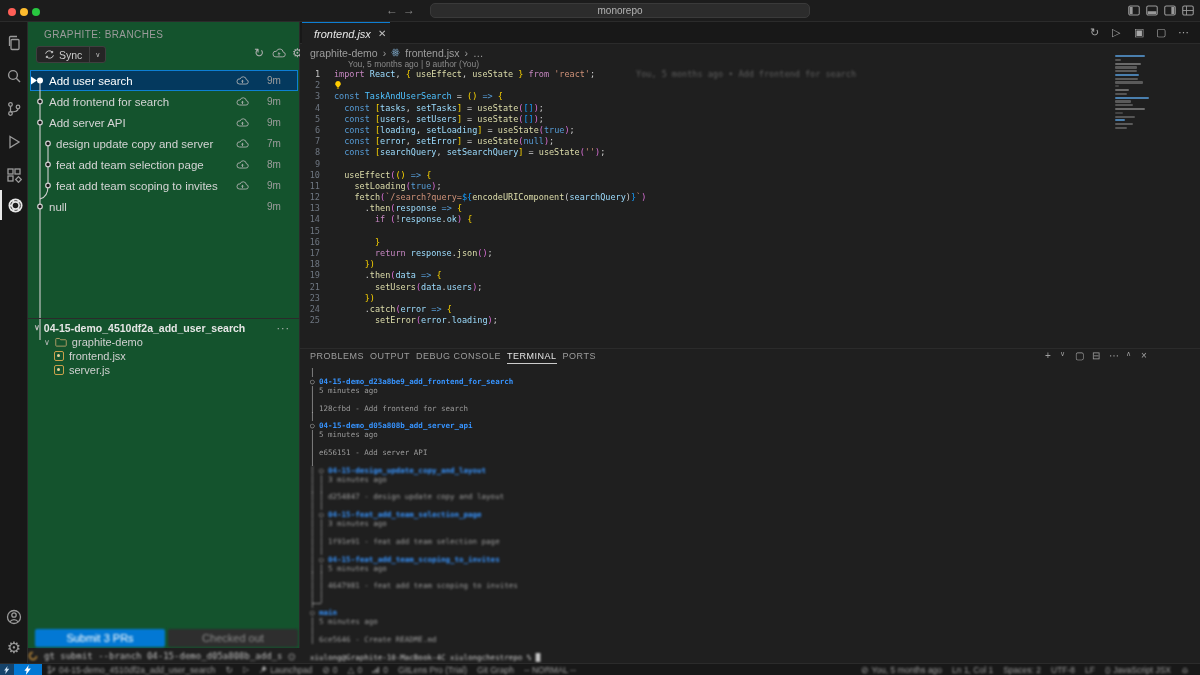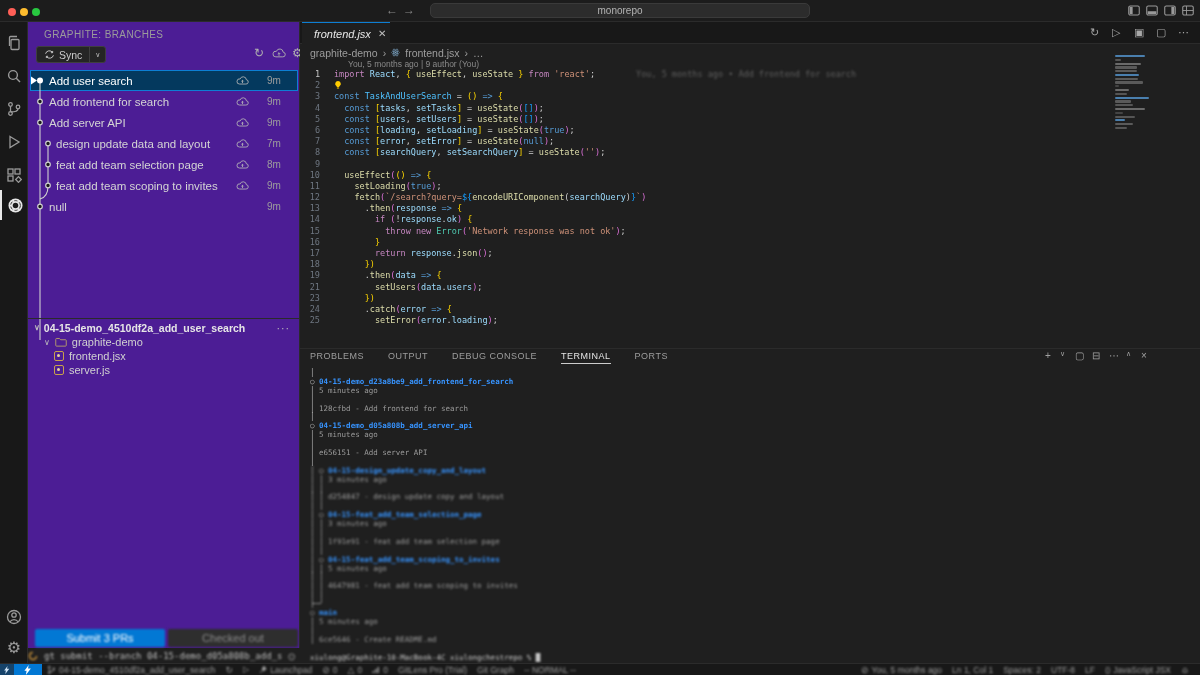--- a/index.html
+++ b/index.html
@@ -15,21 +15,21 @@
   #cmd-center { position:absolute; left:430px; top:3px; width:380px; height:15px; background:#2c2c2c;
     border:1px solid #3a3a3a; border-radius:5px; color:#b4b4b4; font-size:10px; text-align:center; line-height:13px; }
   .layout-ico { position:absolute; top:5px; }
 
   
   #activitybar { left:0; top:22px; width:28px; height:641px; background:#181818; border-right:1px solid #2b2b2b; }
   .ab-item { position:absolute; left:0; width:28px; height:30px; display:flex; align-items:center; justify-content:center; color:#9a9a9a; }
   .ab-item.active { color:#e8e8e8; border-left:2px solid #e8e8e8; }
 
   
-  #sidebar { left:28px; top:22px; width:272px; height:626px; background:#4c1d95; border-right:1px solid #2b2b2b;text-decoration:underline; }
+  #sidebar { left:28px; top:22px; width:272px; height:626px; background:#14532d; border-right:1px solid #2b2b2b;text-decoration:underline; }
   #sb-title { position:absolute; left:16px; top:7px; font-size:10px; color:#9b9b9b; letter-spacing:.4px; }
   #sync-btn { position:absolute; left:8px; top:24px; height:17px; display:flex; align-items:center;
     background:#252525; border:1px solid #3f3f3f; border-radius:3px; color:#cccccc; font-size:10.5px; }
   #sync-btn .seg { padding:0 7px; display:flex; align-items:center; gap:4px; }
   #sync-btn .sep { width:1px; height:17px; background:#3f3f3f; }
   .sb-head-ico { position:absolute; top:24px; color:#b0b0b0; font-size:12px; }
   #branch-list { position:absolute; left:0; top:48px; width:272px; height:270px; }
   .branch-row { position:relative; margin:0 2px; height:21px; display:flex; align-items:center; color:#d4d4d4; font-size:11.5px; border:1px solid transparent; }
   .branch-row.selected { background:#04395e; border-color:#0d7fd4; color:#ffffff; }
   .branch-row .lbl { flex:1 1 auto; white-space:nowrap; overflow:hidden; }
@@ -63,21 +63,21 @@
   .cl .ln.cur { color:#c6c6c6; }
   .tk-k{color:#C586C0} .tk-s{color:#569CD6} .tk-f{color:#DCDCAA} .tk-v{color:#9CDCFE}
   .tk-cl{color:#4EC9B0} .tk-cn{color:#4FC1FF} .tk-str{color:#CE9178} .tk-c{color:#569CD6}
   .tk-p{color:#cfcfcf} .tk-y{color:#FFD700} .tk-m{color:#DA70D6} .tk-u{color:#179FFF}
   .tk-blame{color:#5f5f5f}
   #minimap { position:absolute; left:815px; top:33px; width:48px; }
   #minimap div { height:2.2px; margin-bottom:1.6px; border-radius:1px; }
 
   
   #panel { left:300px; top:348px; width:900px; height:315px; background:#1f1f1f; border-top:1px solid #2b2b2b; overflow:hidden; }
-  #panel-tabs { position:absolute; left:10px; top:0; height:15px; display:flex; gap:24px; }
+  #panel-tabs { position:absolute; left:10px; top:0; height:15px; display:flex; gap:6px; }
   .ptab { color:#9d9d9d; font-size:9px; letter-spacing:.5px; line-height:14px; }
   .ptab.active { color:#e4e4e4; border-bottom:1px solid #cccccc; }
   .panel-act { position:absolute; top:1px; color:#a0a0a0; font-size:10px; }
   #terminal { position:absolute; left:10px; top:20px; width:880px; }
   .tl { height:8.9px; line-height:8.9px; font-family:"DejaVu Sans Mono", monospace; font-size:7.5px; white-space:pre; }
   .tt-g{color:#b8b8b8} .tt-br{color:#3794ff; font-weight:bold} .tt-d{color:#9a9a9a} .tt-pr{color:#c8c8c8}
 
   
   #progress-row { left:28px; top:649px; width:272px; height:14px; display:flex; align-items:center; gap:6px; }
   #progress-row .cmd { font-family:"DejaVu Sans Mono", monospace; font-size:9px; color:#bdbdbd; white-space:nowrap; overflow:hidden; flex:1; }
@@ -228,21 +228,21 @@
           <span class="lbl">Add server API</span>
           <span class="cloud">
             <svg width="13" height="9" viewBox="0 0 20 14" fill="none" stroke="#b9b9b9" stroke-width="1.3">
               <path d="M5.5 12.5a4 4 0 1 1 .8-7.9 5 5 0 0 1 9.7 1.2 3.1 3.1 0 0 1-.9 6.7z"></path>
               <path d="M10 11V6.8M8.2 8.4 10 6.6l1.8 1.8"></path>
             </svg>
           </span>
           <span class="time">9m</span>
         </div>
         <div class="branch-row" style="padding-left: 25px;">
-          <span class="lbl">design update data and layout</span>
+          <span class="lbl">design update copy and server</span>
           <span class="cloud">
             <svg width="13" height="9" viewBox="0 0 20 14" fill="none" stroke="#b9b9b9" stroke-width="1.3">
               <path d="M5.5 12.5a4 4 0 1 1 .8-7.9 5 5 0 0 1 9.7 1.2 3.1 3.1 0 0 1-.9 6.7z"></path>
               <path d="M10 11V6.8M8.2 8.4 10 6.6l1.8 1.8"></path>
             </svg>
           </span>
           <span class="time">7m</span>
         </div>
         <div class="branch-row" style="padding-left: 25px;">
           <span class="lbl">feat add team selection page</span>
@@ -357,21 +357,21 @@
         <div class="cl"><span class="ln">5</span><span><span class="tk-s">  const </span><span class="tk-y">[</span><span class="tk-v">users</span><span class="tk-p">, </span><span class="tk-v">setUsers</span><span class="tk-y">]</span><span class="tk-p"> = </span><span class="tk-f">useState</span><span class="tk-m">(</span><span class="tk-u">[]</span><span class="tk-m">)</span><span class="tk-p">;</span></span></div>
         <div class="cl"><span class="ln">6</span><span><span class="tk-s">  const </span><span class="tk-y">[</span><span class="tk-v">loading</span><span class="tk-p">, </span><span class="tk-v">setLoading</span><span class="tk-y">]</span><span class="tk-p"> = </span><span class="tk-f">useState</span><span class="tk-m">(</span><span class="tk-c">true</span><span class="tk-m">)</span><span class="tk-p">;</span></span></div>
         <div class="cl"><span class="ln">7</span><span><span class="tk-s">  const </span><span class="tk-y">[</span><span class="tk-v">error</span><span class="tk-p">, </span><span class="tk-v">setError</span><span class="tk-y">]</span><span class="tk-p"> = </span><span class="tk-f">useState</span><span class="tk-m">(</span><span class="tk-c">null</span><span class="tk-m">)</span><span class="tk-p">;</span></span></div>
         <div class="cl"><span class="ln">8</span><span><span class="tk-s">  const </span><span class="tk-y">[</span><span class="tk-v">searchQuery</span><span class="tk-p">, </span><span class="tk-v">setSearchQuery</span><span class="tk-y">]</span><span class="tk-p"> = </span><span class="tk-f">useState</span><span class="tk-m">(</span><span class="tk-str">''</span><span class="tk-m">)</span><span class="tk-p">;</span></span></div>
         <div class="cl"><span class="ln">9</span><span></span></div>
         <div class="cl"><span class="ln">10</span><span><span class="tk-f">  useEffect</span><span class="tk-m">(</span><span class="tk-y">()</span><span class="tk-s"> =&gt; </span><span class="tk-y">{</span></span></div>
         <div class="cl"><span class="ln">11</span><span><span class="tk-f">    setLoading</span><span class="tk-m">(</span><span class="tk-c">true</span><span class="tk-m">)</span><span class="tk-p">;</span></span></div>
         <div class="cl"><span class="ln">12</span><span><span class="tk-f">    fetch</span><span class="tk-m">(</span><span class="tk-str">`/search?query=</span><span class="tk-u">${</span><span class="tk-f">encodeURIComponent</span><span class="tk-p">(</span><span class="tk-v">searchQuery</span><span class="tk-p">)</span><span class="tk-u">}</span><span class="tk-str">`</span><span class="tk-m">)</span></span></div>
         <div class="cl"><span class="ln">13</span><span><span class="tk-p">      .</span><span class="tk-f">then</span><span class="tk-m">(</span><span class="tk-v">response</span><span class="tk-s"> =&gt; </span><span class="tk-y">{</span></span></div>
         <div class="cl"><span class="ln">14</span><span><span class="tk-k">        if </span><span class="tk-m">(</span><span class="tk-p">!</span><span class="tk-v">response</span><span class="tk-p">.</span><span class="tk-v">ok</span><span class="tk-m">)</span><span class="tk-p"> </span><span class="tk-y">{</span></span></div>
-        <div class="cl"><span class="ln">15</span><span><span class="tk-k">          throw new </span><span class="tk-cl">Error</span><span class="tk-m">(</span><span class="tk-str">'Network response was not ok'</span><span class="tk-m">)</span><span class="tk-p">;</span></span></div>
+        <div class="cl"><span class="ln">15</span></div>
         <div class="cl"><span class="ln">16</span><span><span class="tk-y">        }</span></span></div>
         <div class="cl"><span class="ln">17</span><span><span class="tk-k">        return </span><span class="tk-v">response</span><span class="tk-p">.</span><span class="tk-f">json</span><span class="tk-m">()</span><span class="tk-p">;</span></span></div>
         <div class="cl"><span class="ln">18</span><span><span class="tk-y">      })</span></span></div>
         <div class="cl"><span class="ln">19</span><span><span class="tk-p">      .</span><span class="tk-f">then</span><span class="tk-m">(</span><span class="tk-v">data</span><span class="tk-s"> =&gt; </span><span class="tk-y">{</span></span></div>
         <div class="cl"><span class="ln">21</span><span><span class="tk-f">        setUsers</span><span class="tk-m">(</span><span class="tk-v">data</span><span class="tk-p">.</span><span class="tk-v">users</span><span class="tk-m">)</span><span class="tk-p">;</span></span></div>
         <div class="cl"><span class="ln">23</span><span><span class="tk-y">      })</span></span></div>
         <div class="cl"><span class="ln">24</span><span><span class="tk-p">      .</span><span class="tk-f">catch</span><span class="tk-m">(</span><span class="tk-v">error</span><span class="tk-s"> =&gt; </span><span class="tk-y">{</span></span></div>
         <div class="cl"><span class="ln">25</span><span><span class="tk-f">        setError</span><span class="tk-m">(</span><span class="tk-v">error</span><span class="tk-p">.</span><span class="tk-v">loading</span><span class="tk-m">)</span><span class="tk-p">;</span></span></div>
       </div>
     <div id="minimap">

